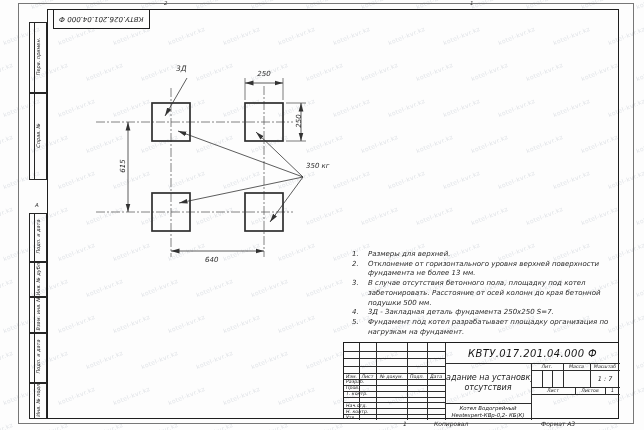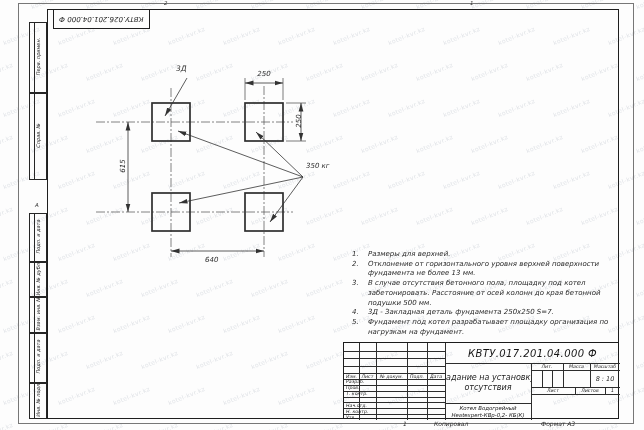--- a/index.html
+++ b/index.html
@@ -411,21 +411,21 @@
     </div>
 
     <div class="c tb-prod" style="left:101px;top:60px;width:86px;height:17px;">
       <span>Котел Водогрейный</span>
       <span>Heatexpert-КВр-0,2- КБ(К)</span>
     </div>
 
     <span class="c" style="left:187px;top:20px;width:32px;height:7px;">Лит.</span>
     <span class="c" style="left:219px;top:20px;width:27px;height:7px;">Масса</span>
     <span class="c" style="left:246px;top:20px;width:30px;height:7px;">Масштаб</span>
-    <span class="c tb-scale" style="left:246px;top:27px;width:30px;height:17px;">8 : 10</span>
+    <span class="c tb-scale" style="left:246px;top:27px;width:30px;height:17px;">1 : 7</span>
 
     <span class="c" style="left:187px;top:44px;width:44px;height:7px;">Лист</span>
     <span class="c" style="left:231px;top:44px;width:30px;height:7px;">Листов</span>
     <span class="c" style="left:261px;top:44px;width:15px;height:7px;">1</span>
 
   </div>
 
   <span class="abs strip" style="left:403px;top:420px;">1</span>
   <span class="abs strip" style="left:434px;top:420px;">Копировал</span>
   <span class="abs strip" style="left:541px;top:420px;">Формат А3</span>

